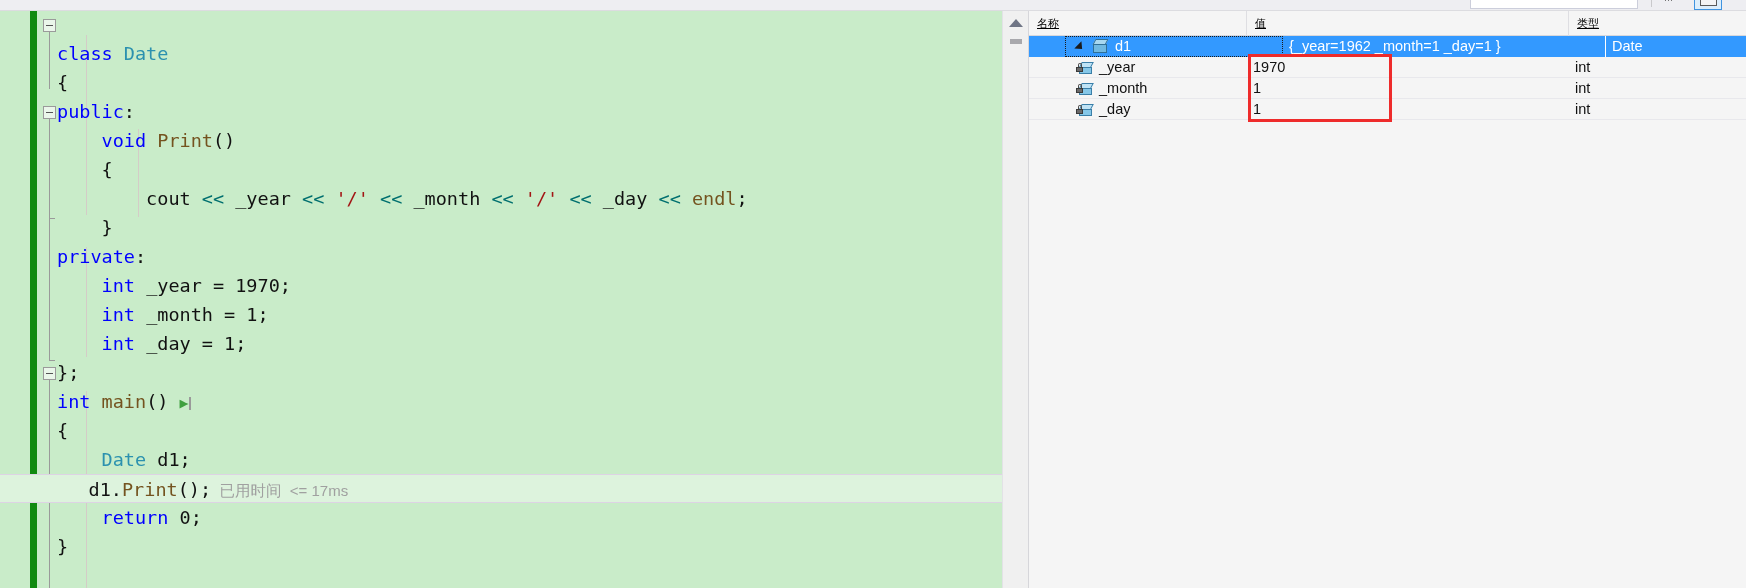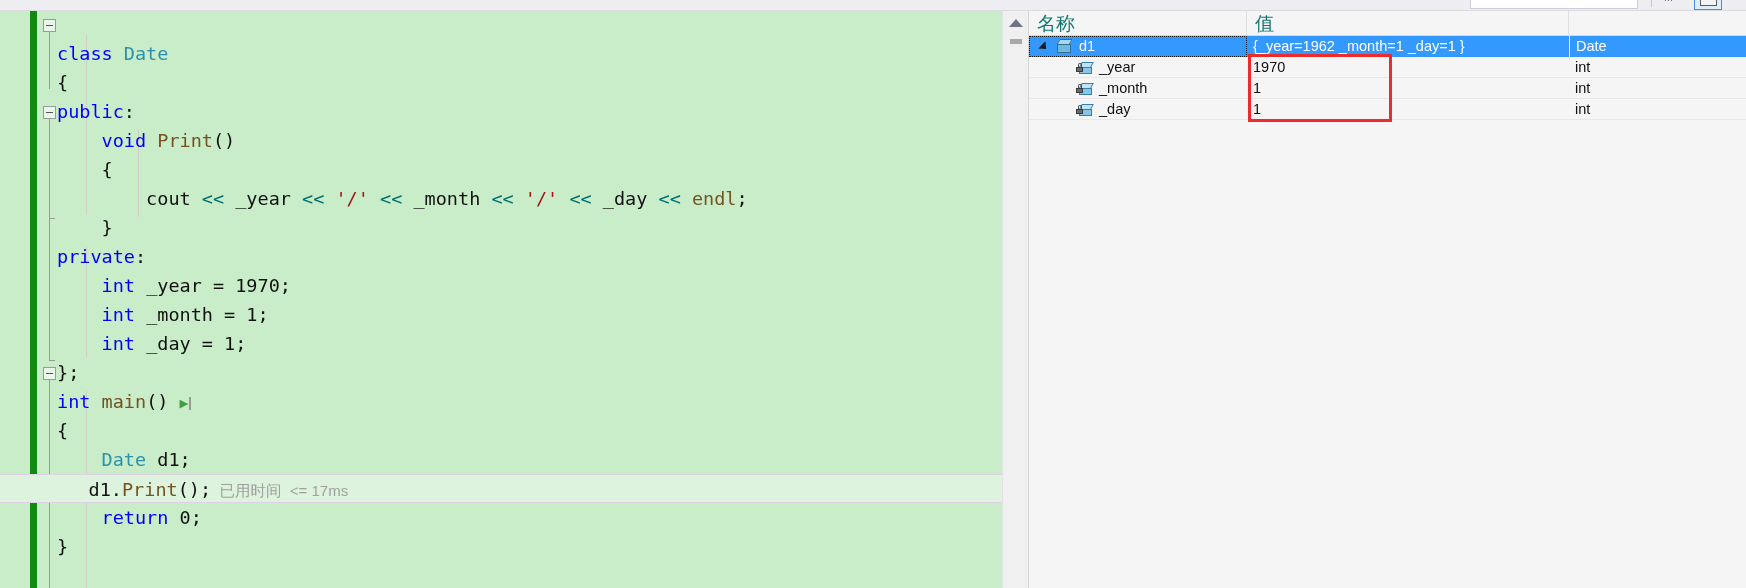--- a/index.html
+++ b/index.html
@@ -187,40 +187,41 @@
   .watch-header {
     position: absolute; left: 0; top: 0;
     width: 718px; height: 25px;
     background: #f5f5f5;
     border-bottom: 1px solid #d8d8dc;
   }
   .watch-header .col {
     position: absolute; top: 0; height: 25px;
     border-right: 1px solid #dedee2;
     padding-left: 8px;
-    font-size: 19px;
-    color: #0f766e;
+    font-size: 11px;
+    color: #000000;
     line-height: 25px;
+    text-decoration: underline;
   }
   .watch-header .col.name  { left: 0;   width: 218px; }
   .watch-header .col.value { left: 218px; width: 322px; }
   .watch-header .col.type  { left: 540px; width: 178px; border-right: none; }
 
   .rows { position: absolute; left: 0; top: 25px; width: 718px; }
   .row {
     position: relative;
     height: 21px;
     width: 718px;
     font-size: 14.5px;
     color: #111;
     background: #f5f5f5;
     border-bottom: 1px solid #e8e8ec;
   }
   .row.selected { background: #3399ff; color: #ffffff; border-bottom: none; }
-  .row.selected .cell { color: #ffffff; }
+  .row.selected .cell { color: #ffffff; margin-left: 36px; }
   .row.selected .cell.c-name { outline: 1px dotted #1a1a1a; outline-offset: -1px; }
   .row.selected .cell.c-type { border-left: 1px solid #ffffff; }
 
   .cell {
     position: absolute; top: 0; height: 21px;
     line-height: 21px;
     overflow: hidden;
     white-space: nowrap;
   }
   .cell.c-name  { left: 0;   width: 218px; }
@@ -352,20 +353,21 @@
   <div class="vscroll">
     <div class="arrow-up"></div>
     <div class="mark"></div>
     <div class="thumb"></div>
   </div>
 
   <div class="watch">
     <div class="watch-header">
       <div class="col name">名称</div>
       <div class="col value">值</div>
+      <div class="col type">类型</div>
     </div>
     <div class="rows">
         <div class="row obj selected">
           <div class="cell c-name">
             <div class="expander"></div>
             <div class="ico-cube">
               <div class="top"></div>
               <div class="body"></div>
             </div>
             <span class="label-name">d1</span>

